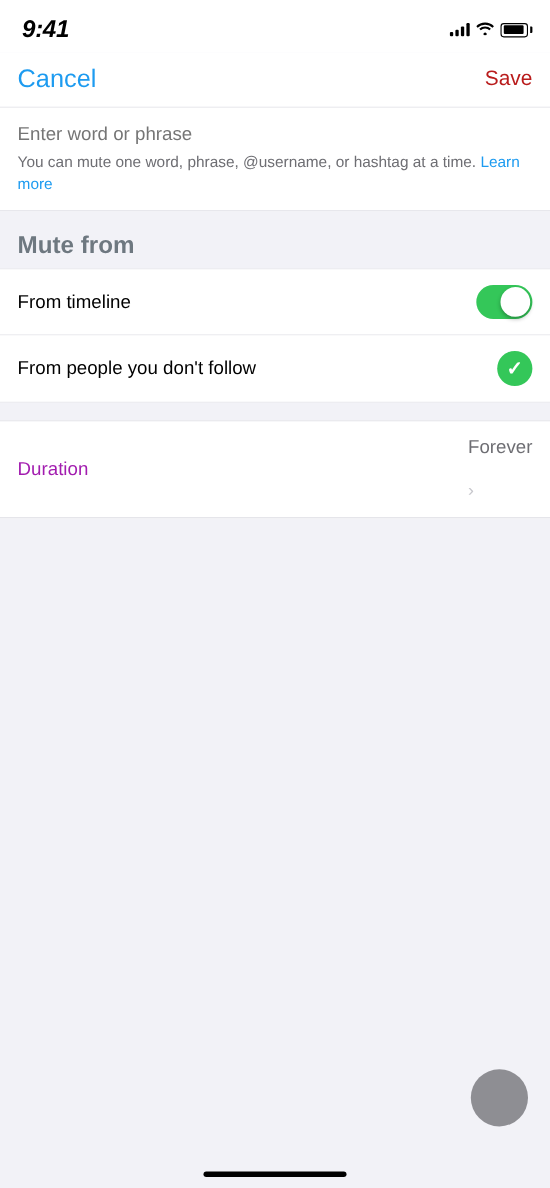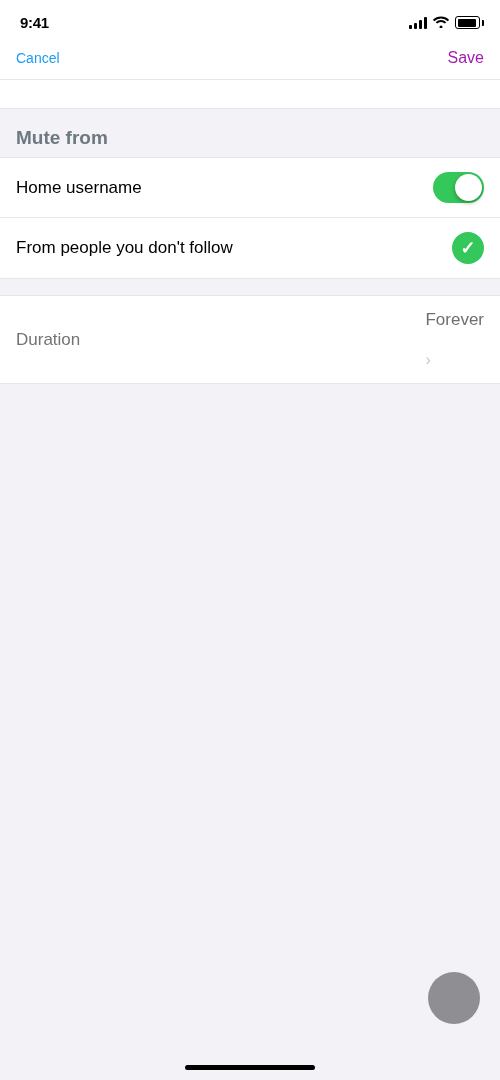--- a/index.html
+++ b/index.html
@@ -17,23 +17,24 @@
 
     
     .status-bar {
       display: flex;
       justify-content: space-between;
       align-items: center;
       padding: 14px 20px 8px 20px;
       background: #fff;
     }
     .status-time {
-      font-size: 15px;
+      font-size: 22px;
       font-weight: 600;
       letter-spacing: -0.3px;
+      font-style: italic;
     }
     .status-icons {
       display: flex;
       align-items: center;
       gap: 6px;
     }
     .signal-bars {
       display: flex;
       align-items: flex-end;
       gap: 2px;
@@ -79,30 +80,30 @@
     .nav-bar {
       display: flex;
       justify-content: space-between;
       align-items: center;
       background: #fff;
       padding: 10px 16px 12px 16px;
       border-bottom: 1px solid #e5e5ea;
     }
     .nav-cancel {
       color: #1d9bf0;
-      font-size: 14px;
+      font-size: 23px;
       cursor: pointer;
     }
     .nav-title {
       font-size: 17px;
       font-weight: 700;
     }
     .nav-save {
-      color: #a21caf;
-      font-size: 16px;
+      color: #b91c1c;
+      font-size: 19px;
       cursor: pointer;
     }
 
     
     .input-section {
       background: #fff;
       padding: 14px 16px;
       border-bottom: 1px solid #e5e5ea;
     }
     .word-input {
@@ -123,21 +124,21 @@
       color: #1d9bf0;
       cursor: pointer;
     }
 
     
     .section-header {
       padding: 18px 16px 8px 16px;
       background: #f2f2f7;
     }
     .section-header-text {
-      font-size: 19px;
+      font-size: 22px;
       font-weight: 700;
       color: #6e7880;
     }
 
     
     .settings-list {
       background: #fff;
       border-top: 1px solid #e5e5ea;
       border-bottom: 1px solid #e5e5ea;
     }
@@ -201,21 +202,21 @@
       display: flex;
       align-items: center;
       justify-content: space-between;
       padding: 14px 16px;
       background: #fff;
       border-top: 1px solid #e5e5ea;
       border-bottom: 1px solid #e5e5ea;
     }
     .duration-label {
       font-size: 17px;
-      color: #737373;
+      color: #a21caf;
     }
     .duration-value {
       display: flex;
       align-items: flex-start;
       gap: 21px;
       color: #6e6e73;
       font-size: 17px;
       flex-direction: column;
     }
     .chevron {
@@ -275,30 +276,35 @@
     </div>
   </div>
 </div>
 
 <div class="nav-bar">
   <span class="nav-cancel">Cancel</span>
   <span class="nav-save">Save</span>
 </div>
 
 <div class="input-section">
+  <input class="word-input" type="text" placeholder="Enter word or phrase" style="">
+  <p class="input-hint">
+    <span>You can mute one word, phrase, @username, or hashtag at a time.</span>
+    <span class="learn-more">Learn more</span>
+  </p>
 </div>
 
 <div class="section-header">
   <span class="section-header-text">Mute from</span>
 </div>
 
 <div class="settings-list">
 
   <div class="settings-row">
-    <span class="settings-label">Home username</span>
+    <span class="settings-label">From timeline</span>
     <div class="toggle">
       <div class="toggle-thumb"></div>
     </div>
   </div>
 
 
 
   <div class="settings-row">
     <span class="settings-label">From people you don't follow</span>
     <div class="checkmark-circle">

